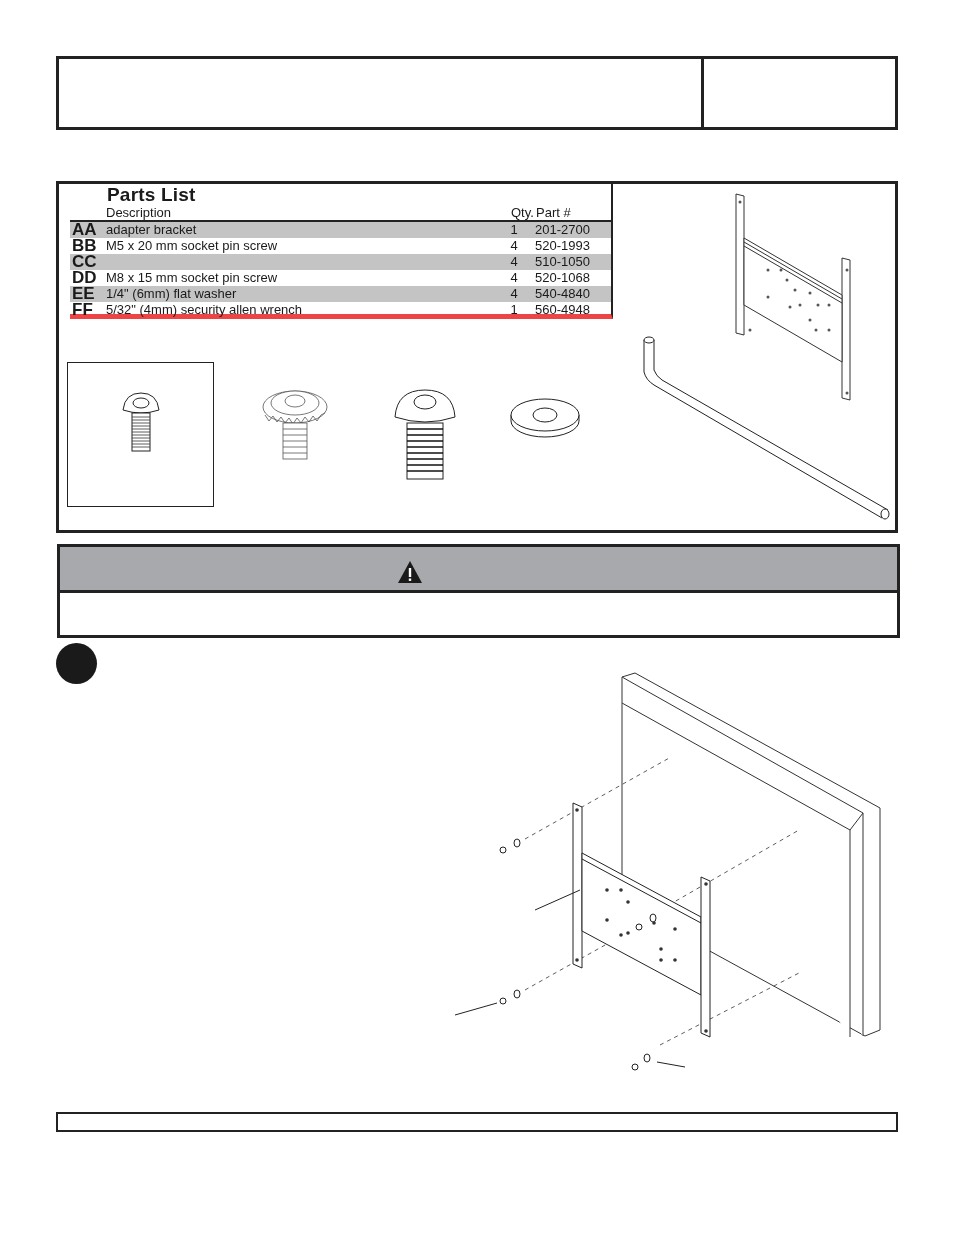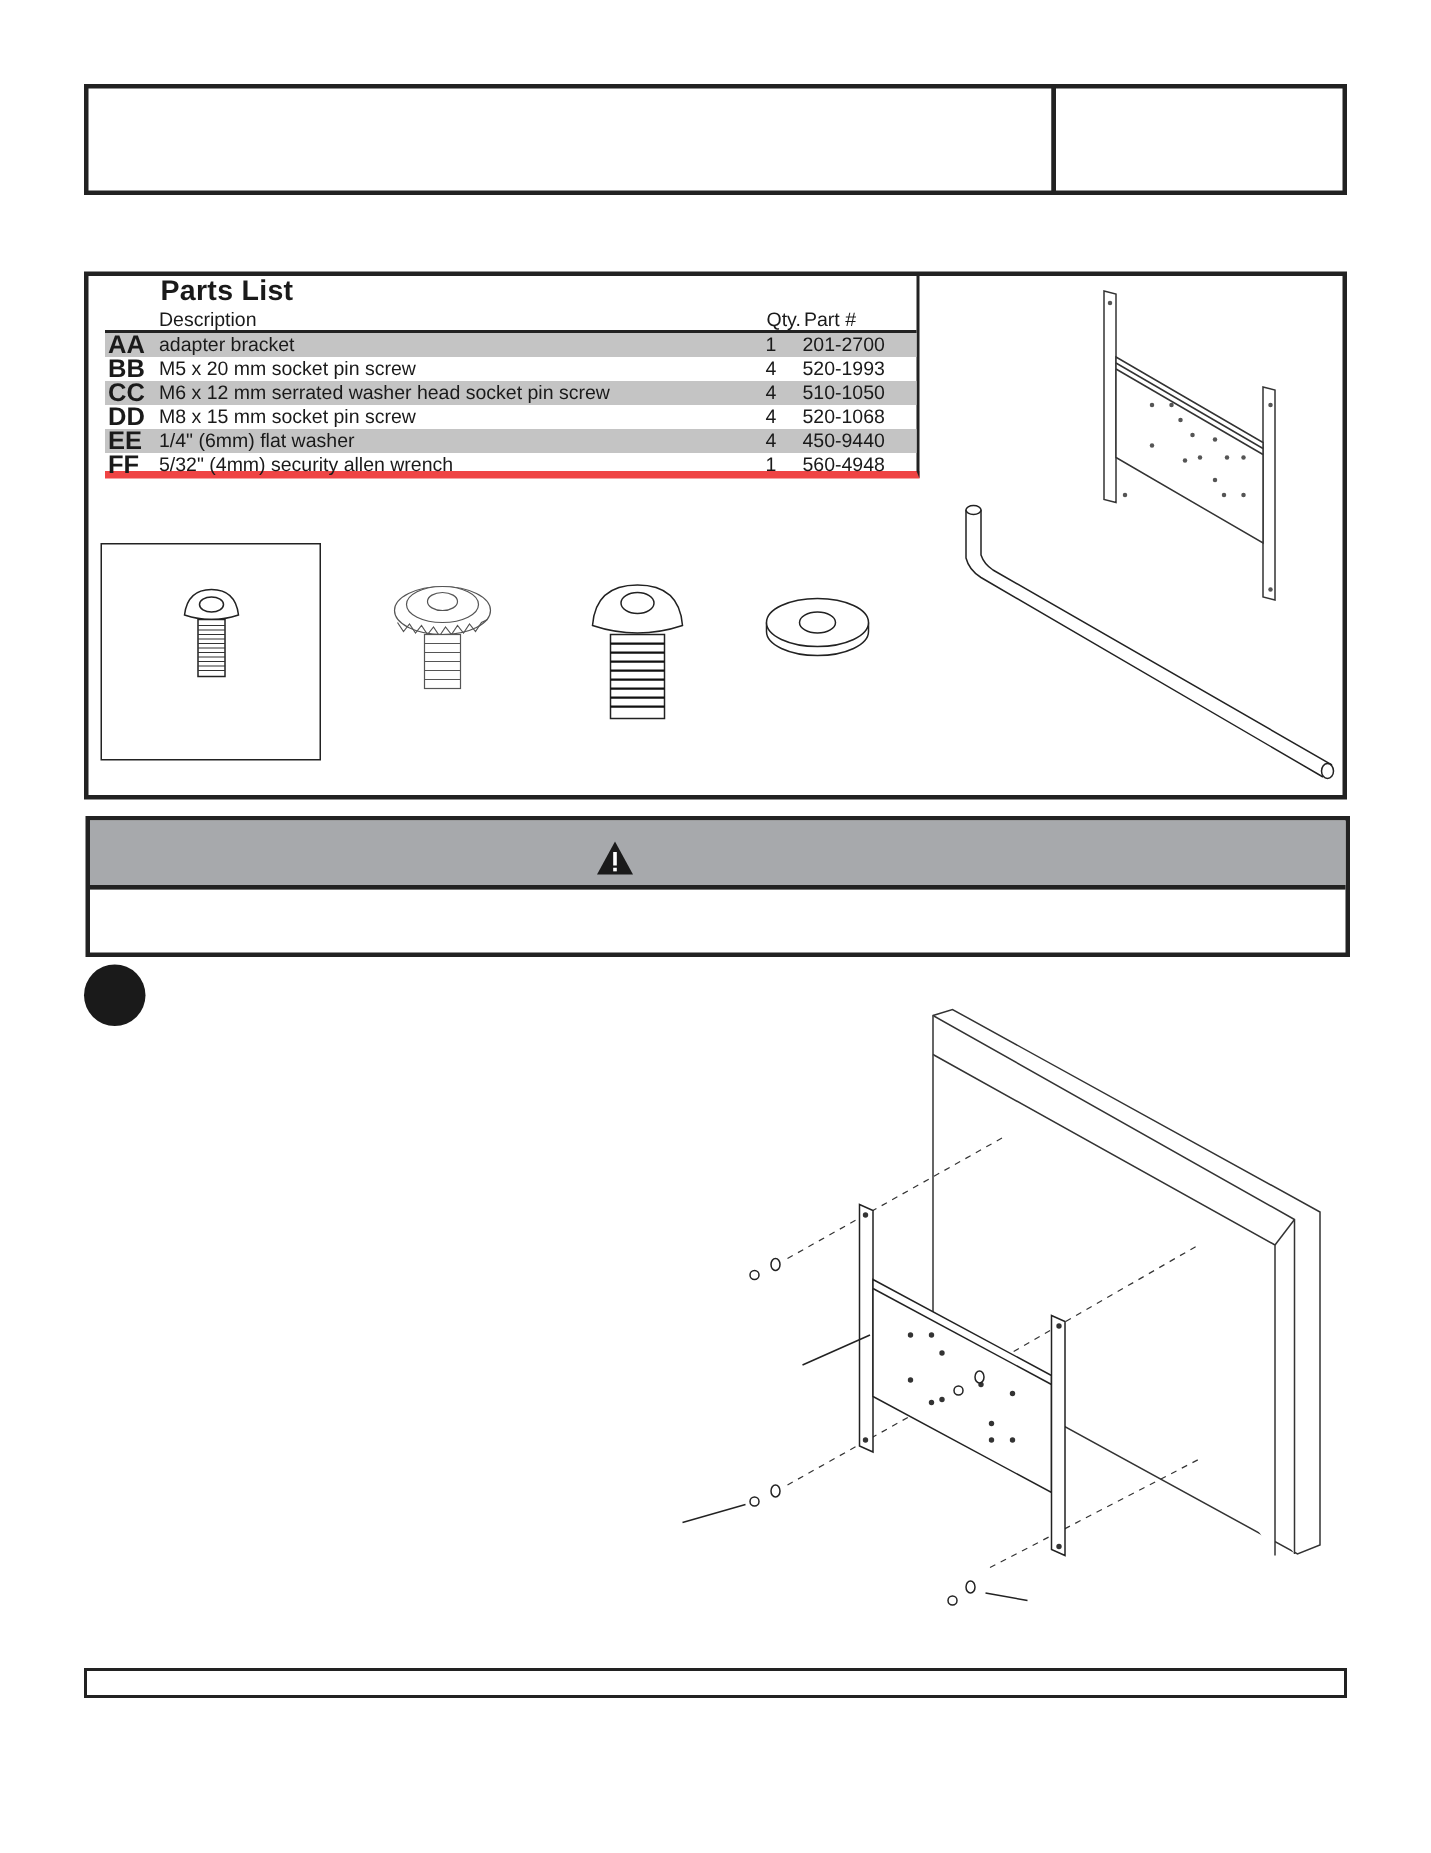--- a/index.html
+++ b/index.html
@@ -64,35 +64,34 @@
       <span class="pl-part">201-2700</span>
     </div>
     <div class="pl-row">
       <span class="pl-id">BB</span>
       <span class="pl-desc">M5 x 20 mm socket pin screw</span>
       <span class="pl-qty">4</span>
       <span class="pl-part">520-1993</span>
     </div>
     <div class="pl-row shade">
       <span class="pl-id">CC</span>
-      <span class="pl-desc">M6 x 12 mm serrated washer head socket pin screw</span>
       <span class="pl-qty">4</span>
       <span class="pl-part">510-1050</span>
     </div>
     <div class="pl-row">
       <span class="pl-id">DD</span>
       <span class="pl-desc">M8 x 15 mm socket pin screw</span>
       <span class="pl-qty">4</span>
       <span class="pl-part">520-1068</span>
     </div>
     <div class="pl-row shade">
       <span class="pl-id">EE</span>
       <span class="pl-desc">1/4" (6mm) flat washer</span>
       <span class="pl-qty">4</span>
-      <span class="pl-part">450-9440</span>
+      <span class="pl-part">540-4840</span>
     </div>
     <div class="pl-row">
       <span class="pl-id">FF</span>
       <span class="pl-desc">5/32" (4mm) security allen wrench</span>
       <span class="pl-qty">1</span>
       <span class="pl-part">560-4948</span>
     </div>
   </div>
 </div>
 

